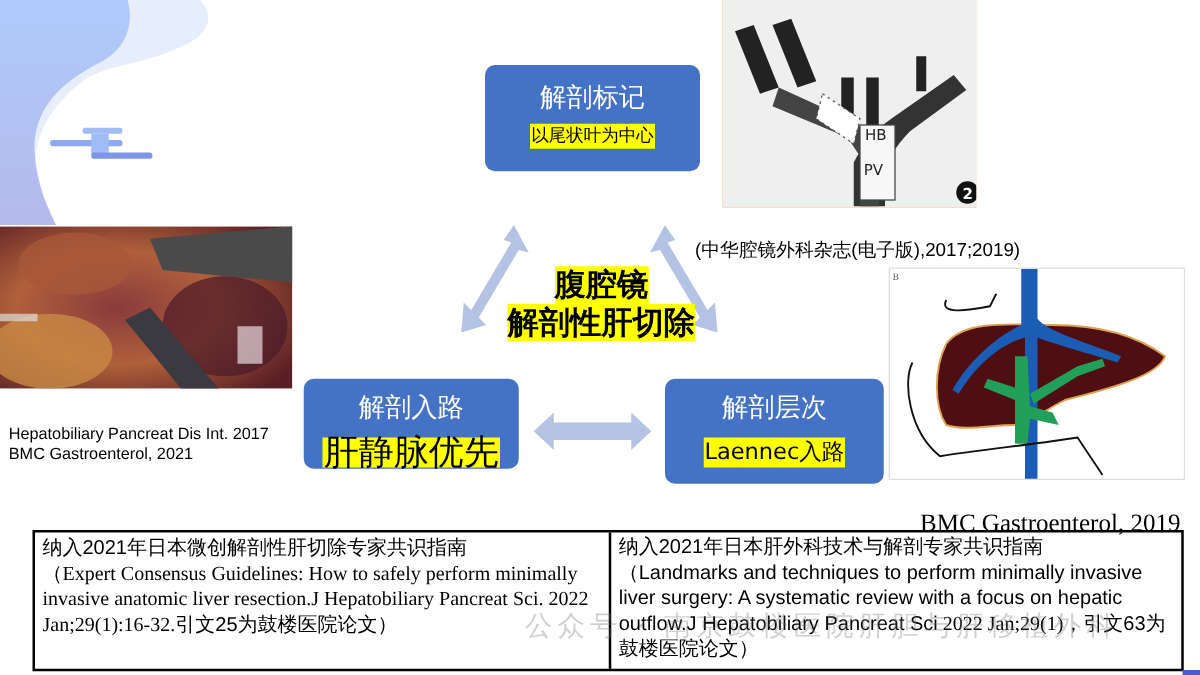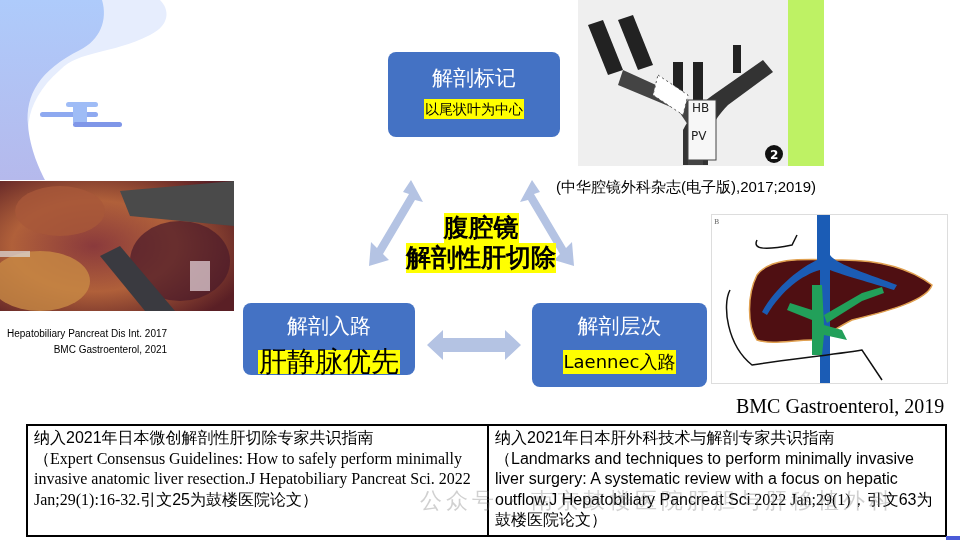--- a/index.html
+++ b/index.html
@@ -5,21 +5,21 @@
   * { margin:0; padding:0; box-sizing:border-box; }
   body { width:960px; height:540px; background:#ffffff; position:relative; overflow:hidden;
          font-family:"DejaVu Sans","Liberation Sans",sans-serif; }
   .bg-wave { position:absolute; left:0; top:0; }
   .logo-mark { position:absolute; left:40px; top:102px; }
   .box { position:absolute; background:#4472c4; border-radius:8px; color:#fff; text-align:center; }
   .box .title { font-size:21px; color:#ffffff; display:block; }
   .box .sub { display:inline-block; background:#ffff00; color:#000; font-size:14px; line-height:20px; padding:0 1px; }
   .center-title { position:absolute; left:395px; top:213px; text-align:center; width:172px; }
   .center-title span { display:inline-block; background:#ffff00; color:#000; font-weight:bold; font-size:25px; line-height:30px; }
-  .caption { position:absolute; font-size:14px; color:#000; }
+  .caption { position:absolute; font-size:14px; color:#000;margin-top:13px; }
   .img { position:absolute; overflow:hidden; }
   .ref-table { position:absolute; left:26px; top:424px; width:921px; height:113px; border:2px solid #000; display:flex; }
   .ref-cell { font-size:16px; line-height:20.5px; color:#000; padding:2px 6px; overflow:hidden; }
   .ref-cell.left { width:461px; border-right:2px solid #000; font-family:"DejaVu Serif","Liberation Serif",serif; }
   .ref-cell.right { flex:1; font-family:"Liberation Sans",sans-serif; }
   .sans { font-family:"Liberation Sans",sans-serif; }
   .serif { font-family:"Liberation Serif",serif; }
   .watermark { position:absolute; left:420px; top:486px; font-size:22px; color:rgba(120,120,120,0.35); letter-spacing:4px; white-space:nowrap; }
   .corner { position:absolute; right:0; bottom:0; width:14px; height:4px; background:#4a5bd8; }
 </style>
@@ -67,21 +67,21 @@
 </svg>
 <svg style="position:absolute;left:427px;top:328px;" width="94" height="34" viewBox="0 0 94 34">
   <polygon points="0,17 16,2 16,10 78,10 78,2 94,17 78,32 78,24 16,24 16,32" fill="#b4c3e3"></polygon>
 </svg>
 
 <div class="center-title">
   <span>腹腔镜</span><br>
   <span>解剖性肝切除</span>
 </div>
 
-<div class="img" style="left:578px;top:0px;width:246px;height:166px;background:#bef264;">
+<div class="img" style="left:578px;top:0px;width:203px;height:166px;background:#fdba74;">
   <svg width="210" height="166" viewBox="0 0 210 166">
     <rect width="210" height="166" fill="#efefef"></rect>
 
     <path d="M105,165 L105,130 C110,120 120,105 135,95 L185,60 L195,72 L150,105 C140,115 135,125 130,130 L130,165 Z" fill="#333"></path>
     <path d="M110,165 L110,125 L100,110 L40,85 L45,70 L100,95 L125,110 L125,165 Z" fill="#444"></path>
     <path d="M60,70 L40,20 L55,15 L75,65 Z" fill="#222"></path>
     <path d="M30,75 L10,25 L25,20 L45,70 Z" fill="#222"></path>
     <rect x="95" y="62" width="10" height="30" fill="#222"></rect>
     <rect x="115" y="62" width="10" height="38" fill="#222"></rect>
     <rect x="155" y="45" width="8" height="28" fill="#222"></rect>
@@ -107,21 +107,21 @@
     <rect width="234" height="130" fill="url(#tis)"></rect>
     <ellipse cx="40" cy="100" rx="50" ry="30" fill="#c88a45" opacity="0.8"></ellipse>
     <ellipse cx="60" cy="30" rx="45" ry="25" fill="#a8583a" opacity="0.8"></ellipse>
     <ellipse cx="180" cy="80" rx="50" ry="40" fill="#4a1a2a" opacity="0.7"></ellipse>
     <polygon points="120,10 234,0 234,45 130,35" fill="#4a4a4a"></polygon>
     <polygon points="100,75 120,65 175,130 145,130" fill="#3a3a40"></polygon>
     <rect x="190" y="80" width="20" height="30" fill="#e8d8e0" opacity="0.7"></rect>
     <rect x="0" y="70" width="30" height="6" fill="#ddd" opacity="0.7"></rect>
   </svg>
 </div>
-<div class="caption sans" style="left:7px;top:326px;font-size:10px;line-height:16px;text-align:right;">
+<div class="caption sans" style="left:7px;top:326px;font-size:13px;line-height:16px;">
   <div>Hepatobiliary Pancreat Dis Int. 2017</div>
   <div>BMC Gastroenterol, 2021</div>
 </div>
 
 <div class="img" style="left:711px;top:214px;width:237px;height:170px;border:1px solid #ddd;background:#fff;">
   <svg width="237" height="170" viewBox="0 0 237 170">
     <text x="2" y="9" font-size="7" fill="#666" font-family="DejaVu Serif, serif">B</text>
     <path d="M45,60 C60,40 100,45 130,45 C170,45 200,55 220,70 C215,85 180,95 140,105 C120,115 110,125 100,125 C80,125 60,130 45,125 C35,110 35,80 45,60 Z" fill="#4f0f12" stroke="#e0a050" stroke-width="1.5"></path>
     <path d="M105,0 L118,0 L118,40 C125,50 160,60 185,70 L182,75 C160,68 130,60 118,55 L118,170 L108,170 L108,55 C90,60 70,75 55,100 L50,97 C65,70 90,52 105,45 Z" fill="#1b5cb5"></path>
     <path d="M100,70 L110,70 L112,110 L130,115 L135,125 L112,120 L110,140 L100,140 L100,105 L75,95 L78,88 L100,95 Z M112,100 L150,78 L170,72 L172,78 L150,86 L115,108 Z" fill="#22a05a"></path>

